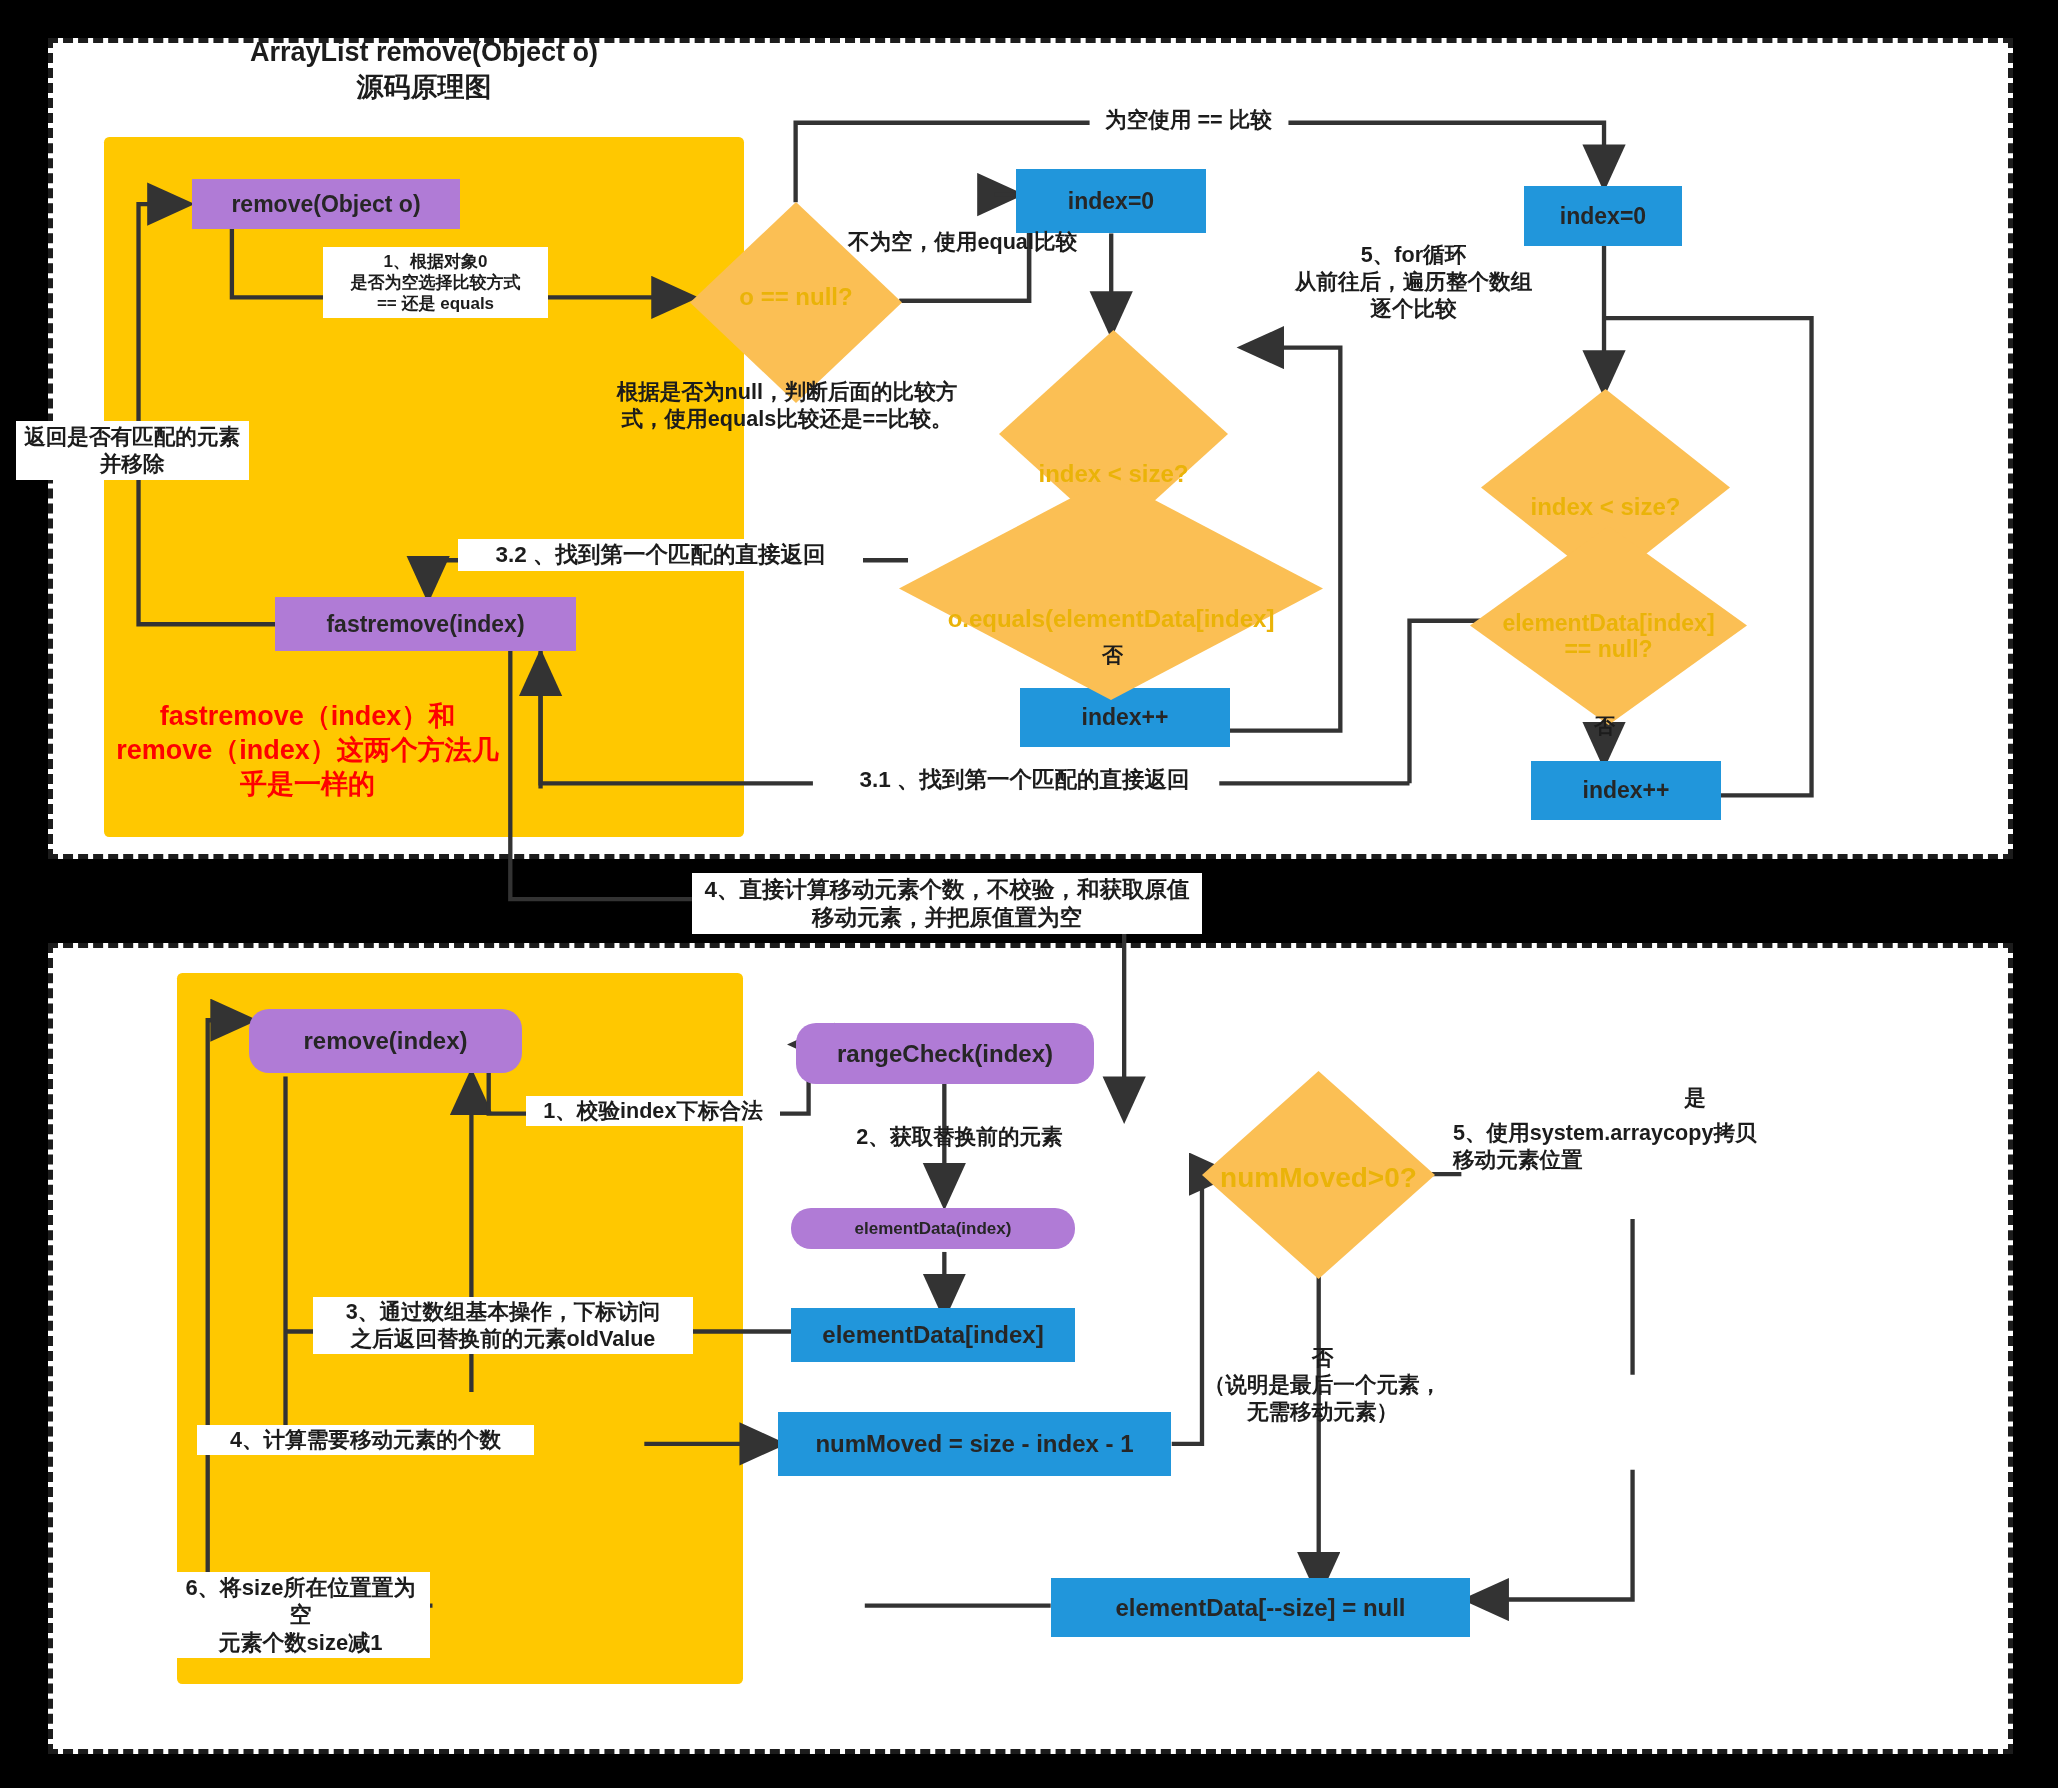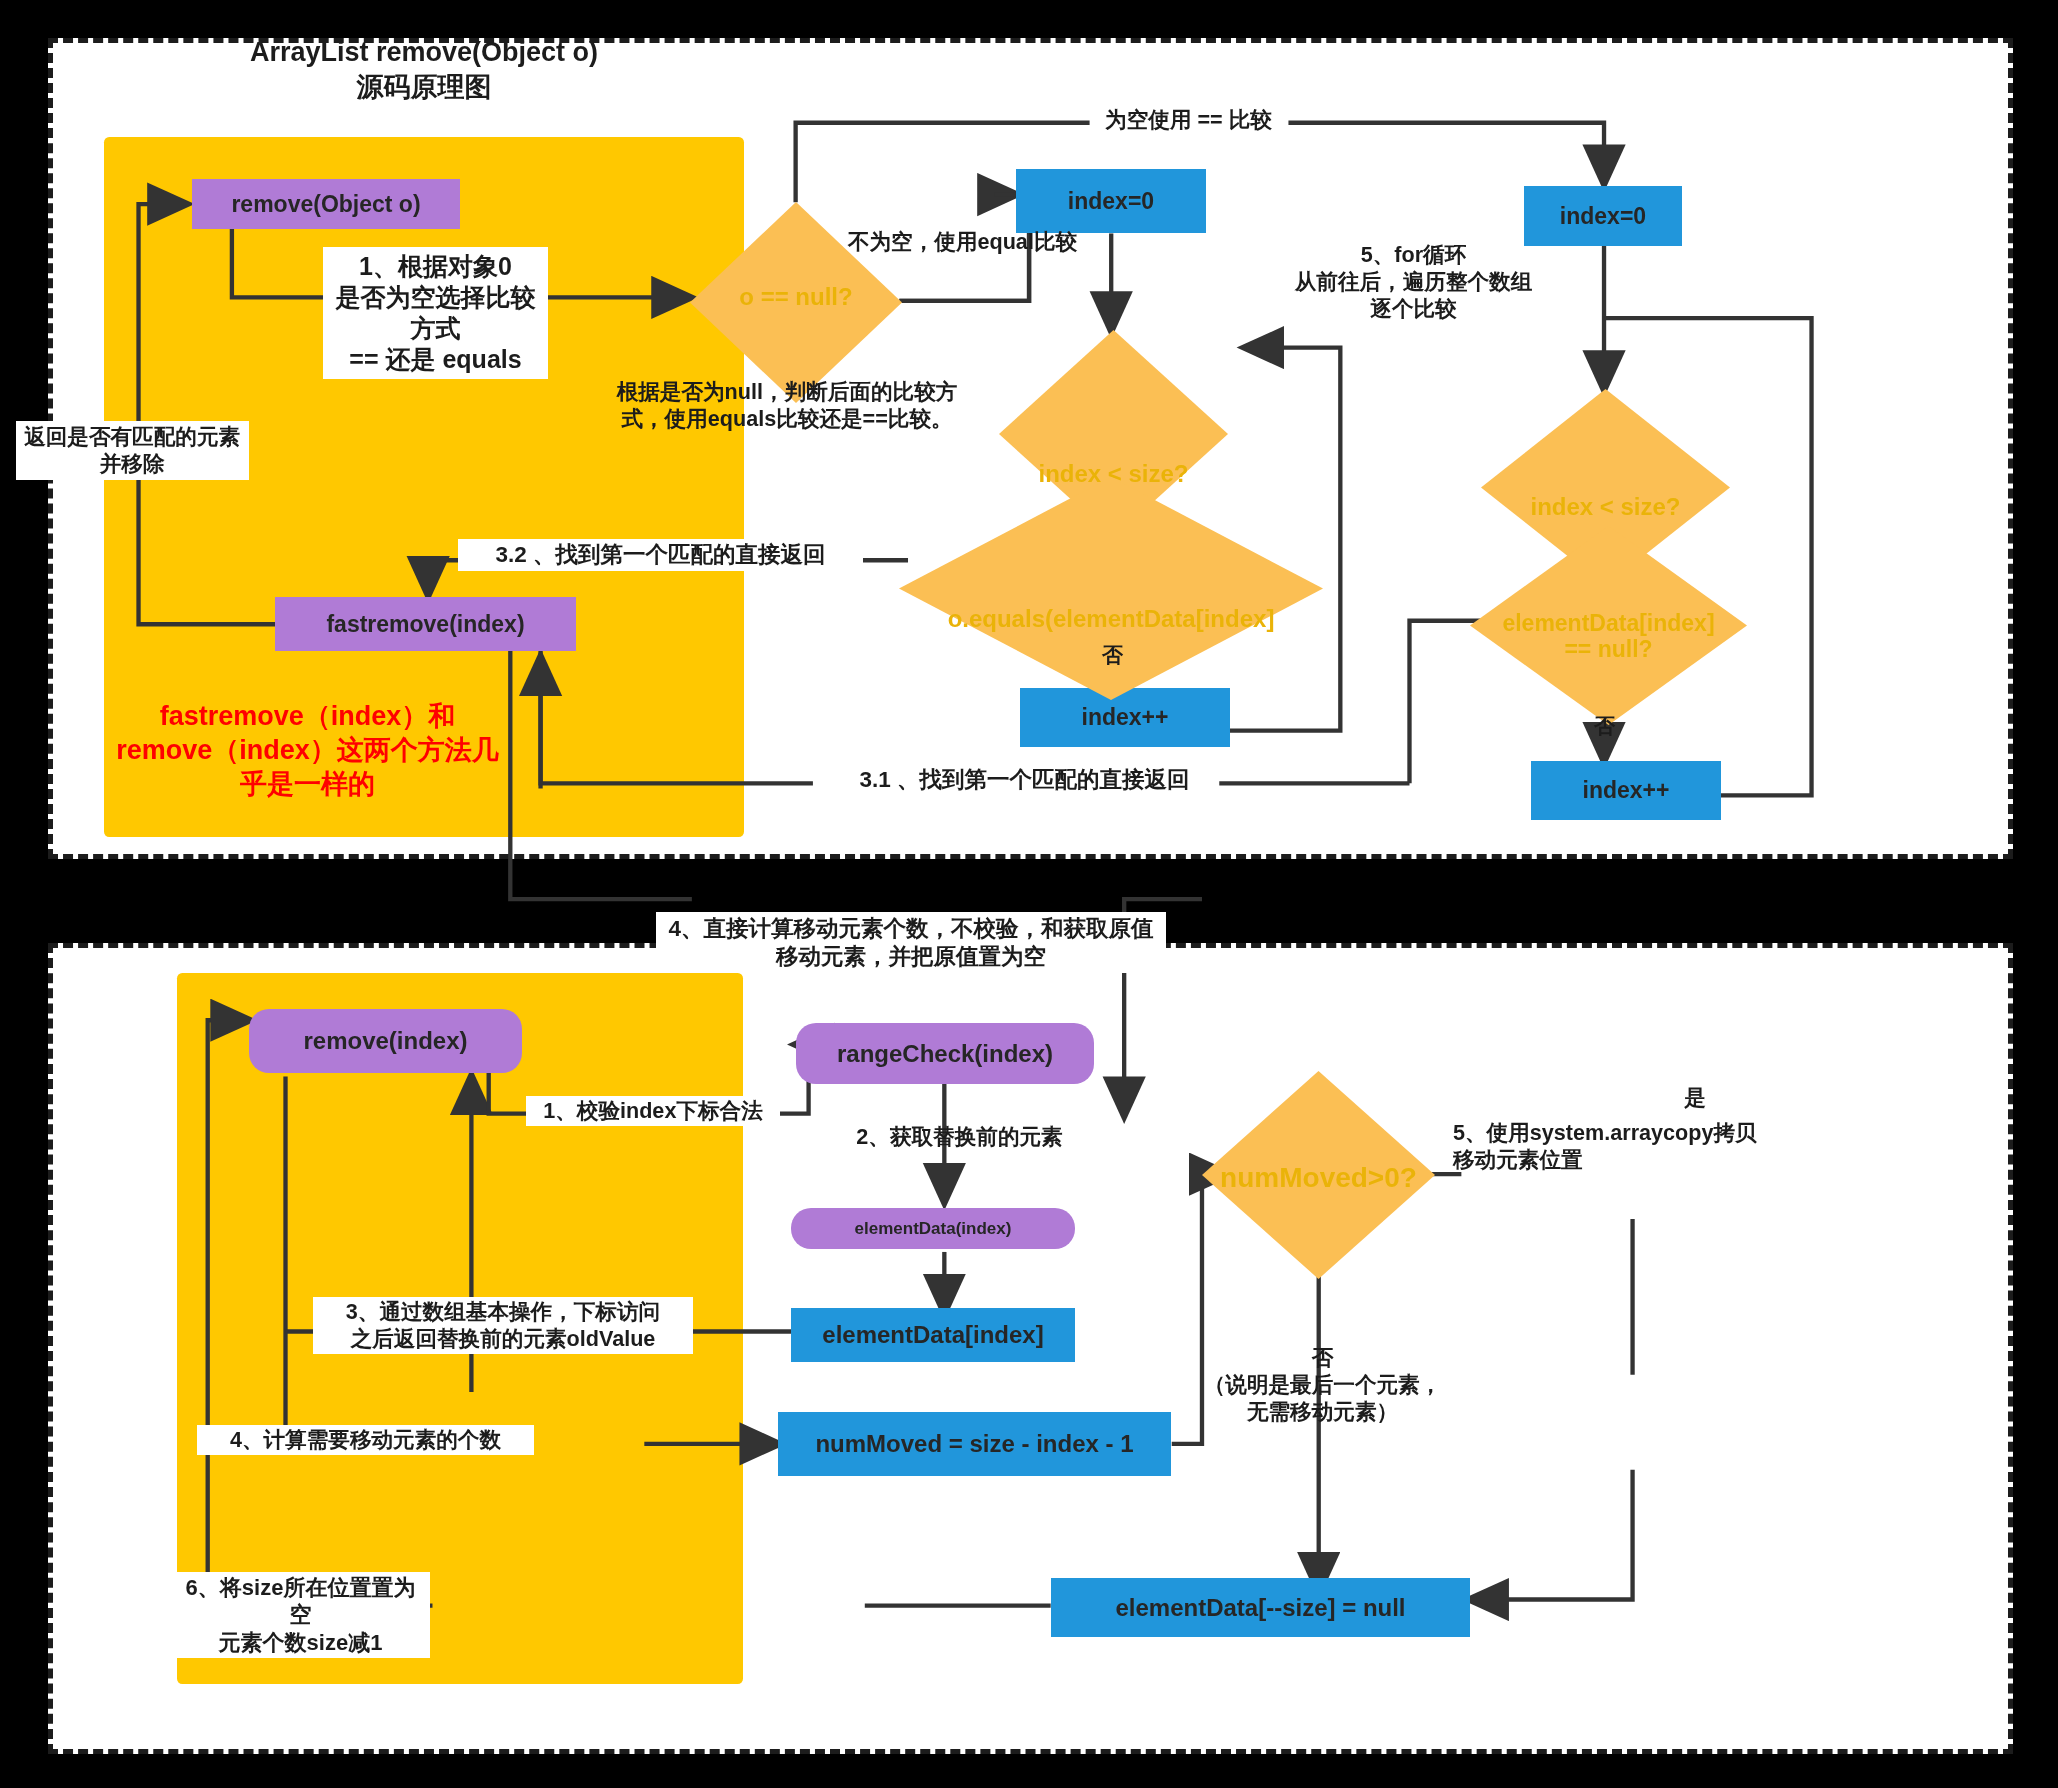--- a/index.html
+++ b/index.html
@@ -187,21 +187,21 @@
   <div class="dshape"></div>
   <div class="dlabel" style="top:104px; font-size:24px;">index &lt; size?</div>
 </div>
 
 <div class="diamond" style="left:1470px; top:526px; width:277px; height:199px;">
   <div class="dshape"></div>
   <div class="dlabel" style="top:84px; font-size:23px; white-space:pre-line;">elementData[index]
 == null?</div>
 </div>
 
-<div class="lbl" style="left:323px; top:247px; width:225px; padding:3.5px 7px; font-size:25px;">1、根据对象0
+<div class="lbl" style="left:323px; top:247px; width:225px; padding:3.5px 7px; font-size:17px;">1、根据对象0
 是否为空选择比较方式
 == 还是 equals</div>
 
 <div class="lbl nobg" style="left:1088px; top:107px; width:201px; font-size:21.6px;">为空使用 == 比较</div>
 
 <div class="lbl nobg" style="left:837px; top:229px; width:251px; font-size:21.6px;">不为空，使用equal比较</div>
 
 <div class="lbl nobg" style="left:1271px; top:242px; width:285px; font-size:21.6px;">5、for循环
 从前往后，遍历整个数组
 逐个比较</div>
@@ -217,21 +217,21 @@
 <div class="lbl" style="left:830px; top:764px; width:389px; padding:1.7px 5.2px; font-size:22.5px;">3.1 、找到第一个匹配的直接返回</div>
 
 <div class="lbl nobg" style="left:1090px; top:642px; width:45px; font-size:21px;">否</div>
 
 <div class="lbl nobg" style="left:1582px; top:713px; width:45px; font-size:21px;">否</div>
 
 <div class="lbl red" style="left:74px; top:700px; width:467px; font-size:27px;">fastremove（index）和
 remove（index）这两个方法几
 乎是一样的</div>
 
-<div class="lbl" style="left:656px; top:873px; width:510px; padding:2.6px 7px; font-size:22.5px;margin-top:39px;">4、直接计算移动元素个数，不校验，和获取原值
+<div class="lbl" style="left:692px; top:873px; width:510px; padding:2.6px 7px; font-size:22.5px;">4、直接计算移动元素个数，不校验，和获取原值
 移动元素，并把原值置为空</div>
 
 <div class="panel" id="panel-bottom"></div>
 
 <div class="yellow-group" style="left:177px; top:973px; width:566px; height:711px;"></div>
 
 <div class="node purple round" style="left:249px; top:999px; width:273px; height:64px; font-size:24px;">remove(index)</div>
 
 <div class="node purple round" style="left:796px; top:1013px; width:298px; height:61px; font-size:24px;">rangeCheck(index)</div>
 

